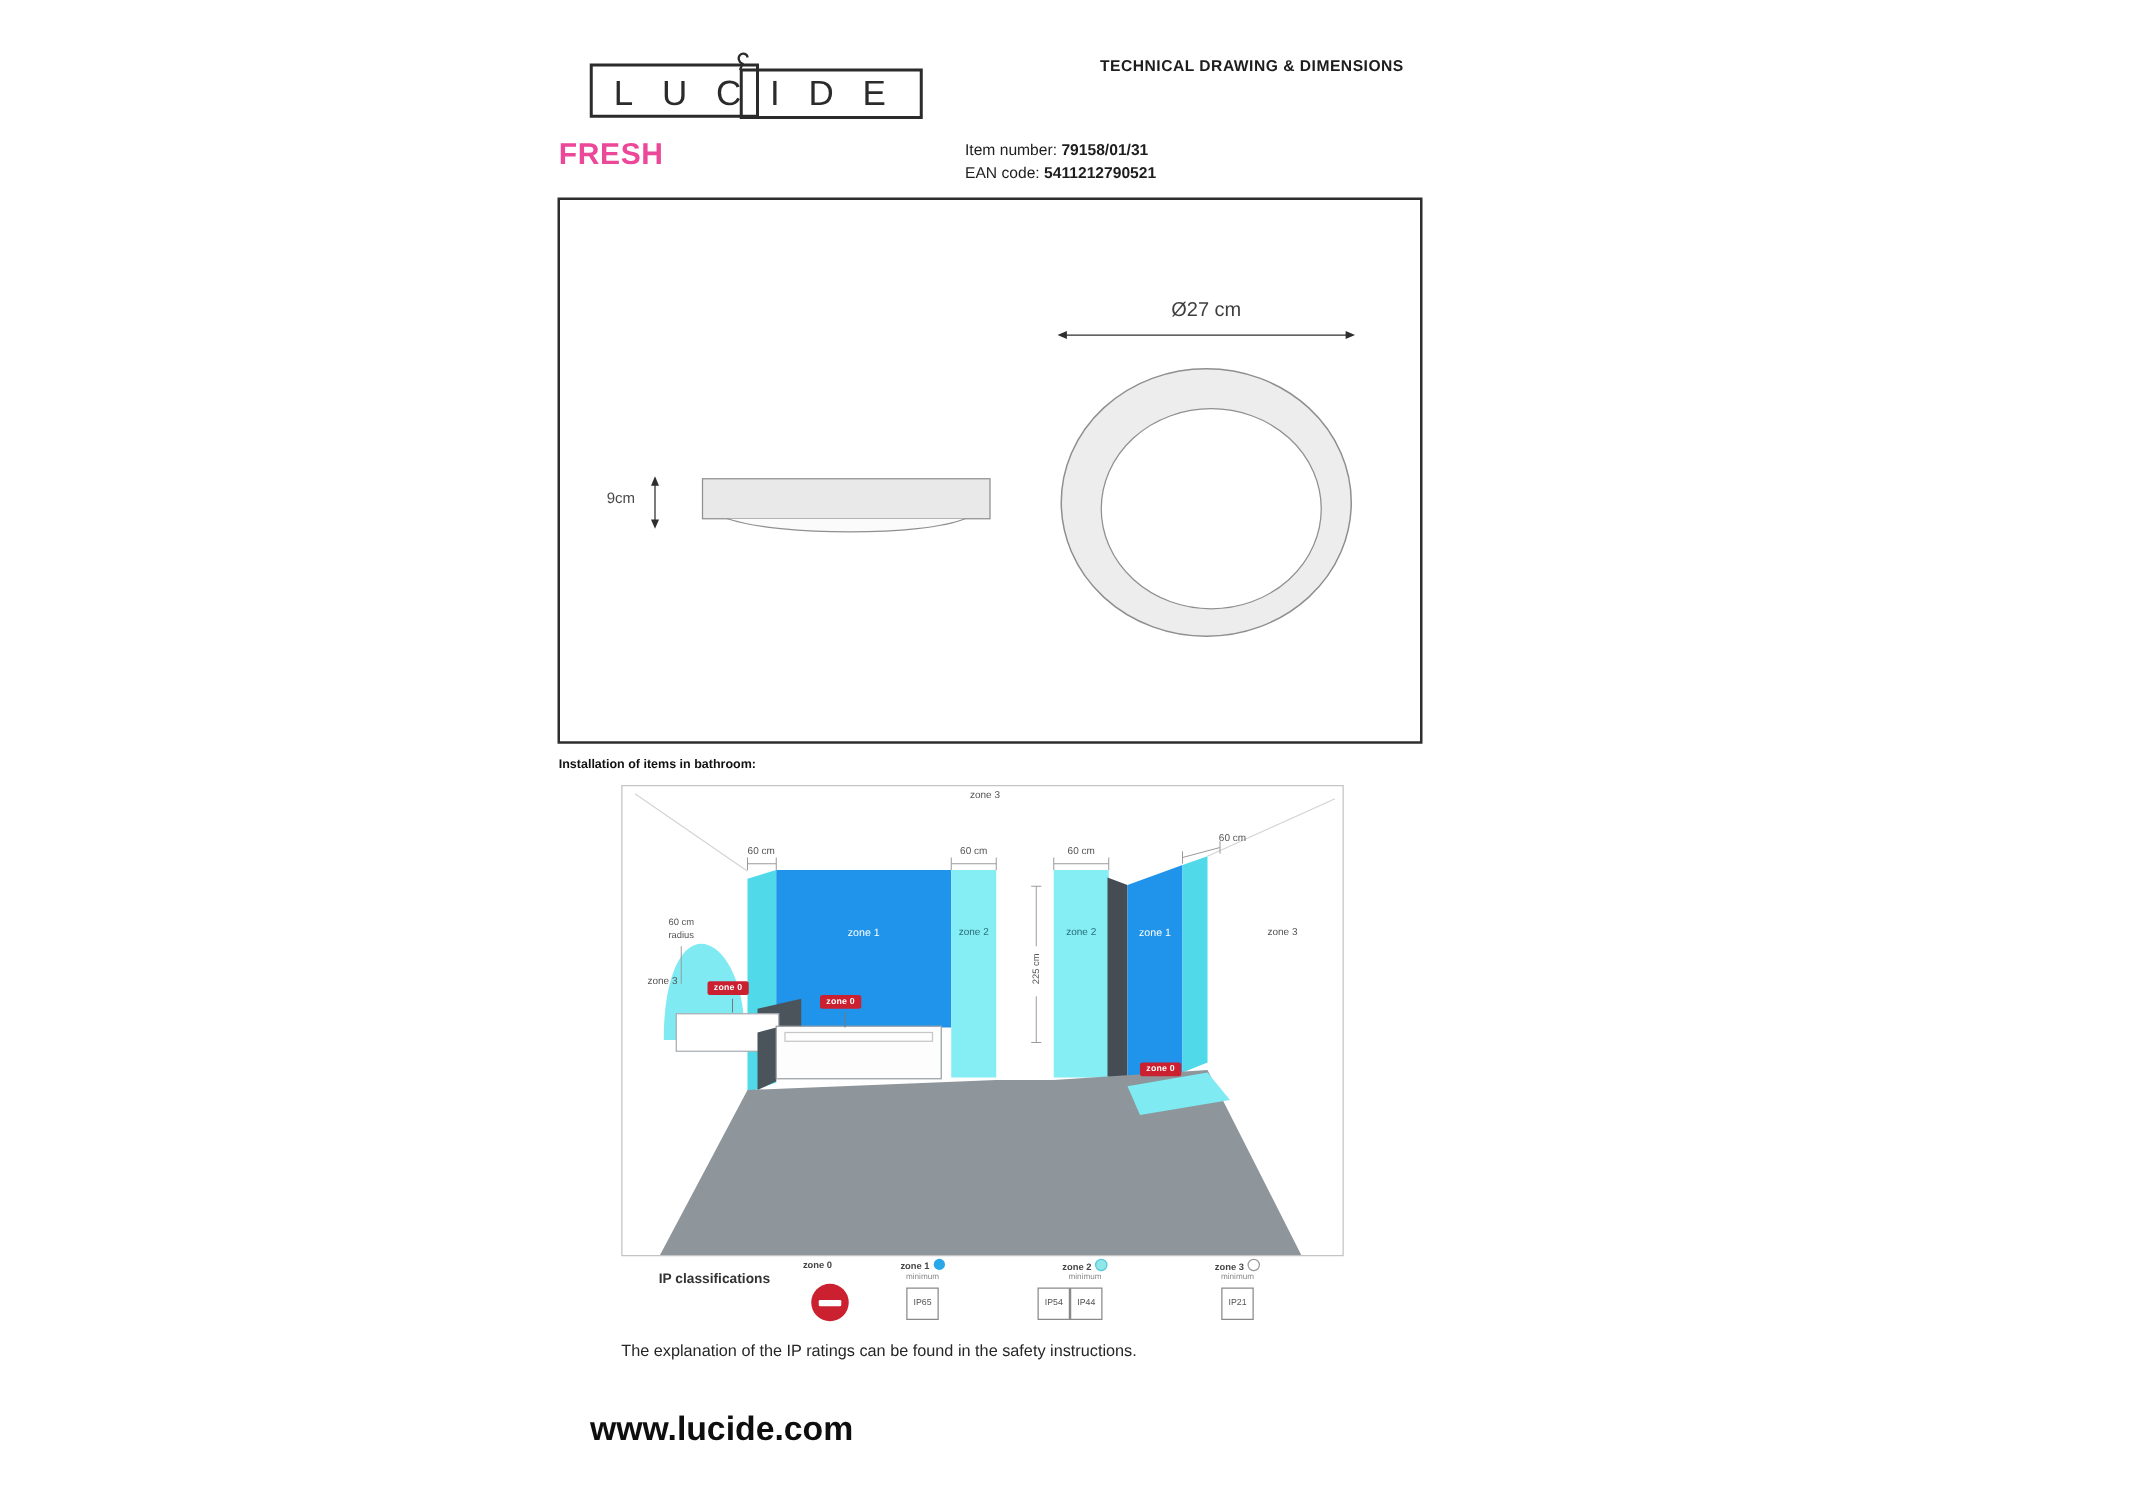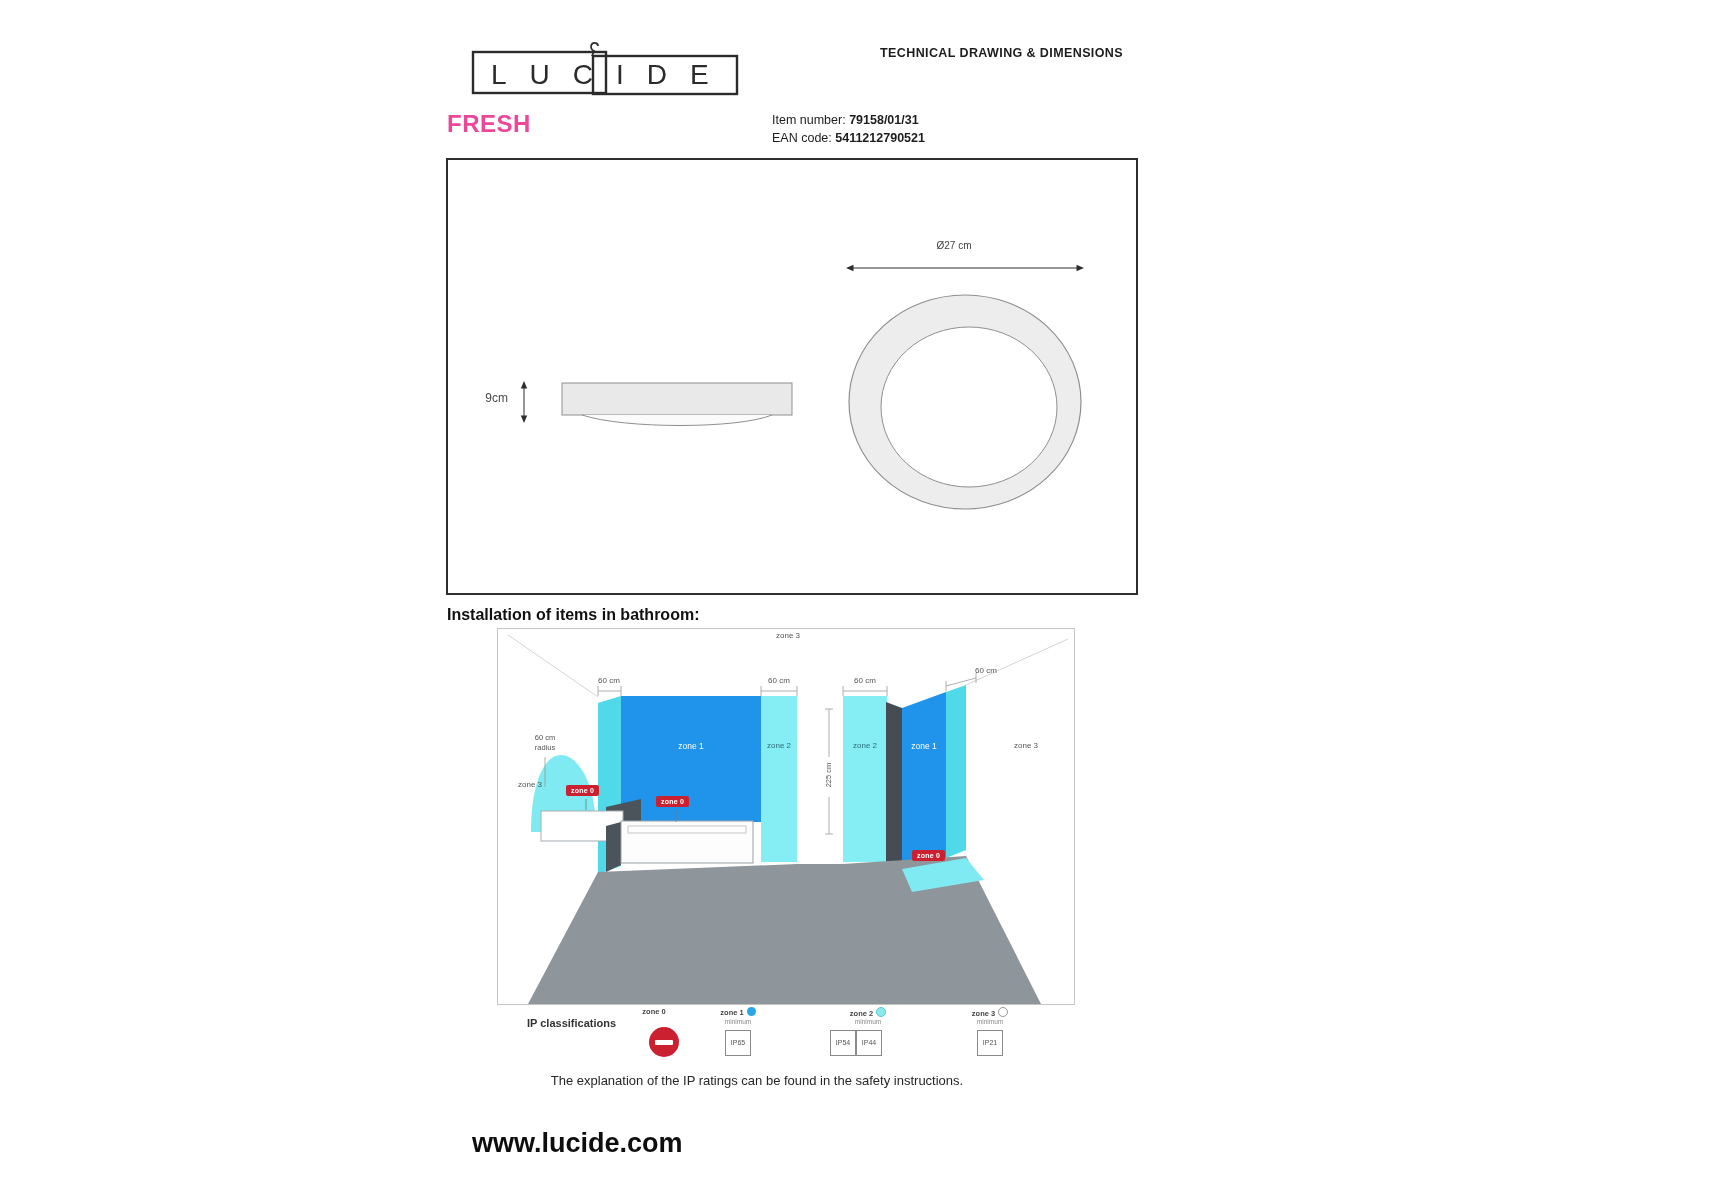--- a/index.html
+++ b/index.html
@@ -10,24 +10,24 @@
   
   .doc-title{position:absolute;left:880px;top:46px;font-size:12.5px;font-weight:bold;letter-spacing:.4px;color:#1d1d1d;}
   .product-name{position:absolute;left:447px;top:110px;font-size:24px;font-weight:bold;letter-spacing:.5px;color:#ec4899;}
   .item-info{position:absolute;left:772px;top:111px;font-size:12.5px;line-height:18px;color:#1d1d1d;}
   .item-info .lab{font-weight:normal;}
   .item-info .val{font-weight:bold;}
 
   
   .draw-box{position:absolute;left:446px;top:158px;width:688px;height:433px;border:2px solid #2e2e2e;background:#fff;}
   .dim-h{position:absolute;left:16px;top:231px;width:44px;text-align:right;font-size:12px;color:#4a4a4a;}
-  .dim-d{position:absolute;left:446px;top:80px;width:120px;text-align:center;font-size:10px;color:#3f3f3f;}
+  .dim-d{position:absolute;left:457px;top:80px;width:120px;text-align:center;font-size:16px;color:#3f3f3f;}
 
   
-  .install-heading{position:absolute;left:447px;top:606px;font-size:16px;font-weight:bold;color:#111;}
+  .install-heading{position:absolute;left:447px;top:606px;font-size:10px;font-weight:bold;color:#111;}
   .bath{position:absolute;left:497px;top:628px;width:576px;height:375px;border:1px solid #c4c4c4;background:#fff;}
   .dlab{position:absolute;width:60px;font-size:8px;line-height:10px;color:#555;text-align:center;}
   .dlab.white{color:#fff;}
   .dlab.teal{color:#2b6e7a;}
   .rot{transform:rotate(-90deg);}
   .badge{position:absolute;background:#cb2030;color:#fff;font-size:7px;font-weight:bold;
          padding:2px 5px;border-radius:2px;line-height:1;letter-spacing:.2px;}
 
   
   .legend{position:absolute;left:497px;top:1005px;width:576px;height:70px;}
@@ -37,21 +37,21 @@
   .ipbox{position:absolute;width:24px;height:24px;border:1px solid #8a8a8a;background:#fff;
          font-size:7px;color:#555;text-align:center;line-height:24px;}
   .dot{display:inline-block;width:9px;height:9px;border-radius:50%;vertical-align:-1px;margin-left:3px;}
   .dot-z1{background:#2aa7e8;}
   .dot-z2{background:#8ee8ea;border:1px solid #56c9d4;width:8px;height:8px;}
   .dot-z3{background:#fff;border:1px solid #999;width:8px;height:8px;}
   .noentry{position:absolute;left:152px;top:22px;width:30px;height:30px;border-radius:50%;background:#cb2030;}
   .noentry::after{content:"";position:absolute;left:6px;top:13px;width:18px;height:5px;background:#fff;border-radius:1px;}
 
   
-  .ip-note{position:absolute;left:497px;top:1073px;width:520px;text-align:center;font-size:13px;color:#262626;}
+  .ip-note{position:absolute;left:497px;top:1073px;width:520px;font-size:13px;color:#262626;}
   .visit{position:absolute;left:470px;top:1104px;font-size:17.5px;font-weight:bold;color:#0e0e0e;}
   .website{position:absolute;left:472px;top:1128px;font-size:27px;font-weight:bold;color:#0e0e0e;}
 </style>
 </head>
 <body>
 
 <div class="page">
 
   <svg class="abs" style="left:443px;top:40px;" width="298" height="58" viewBox="0 0 298 58">
     <rect x="30" y="12" width="133" height="41" fill="none" stroke="#2b2b2b" stroke-width="2.4"></rect>

